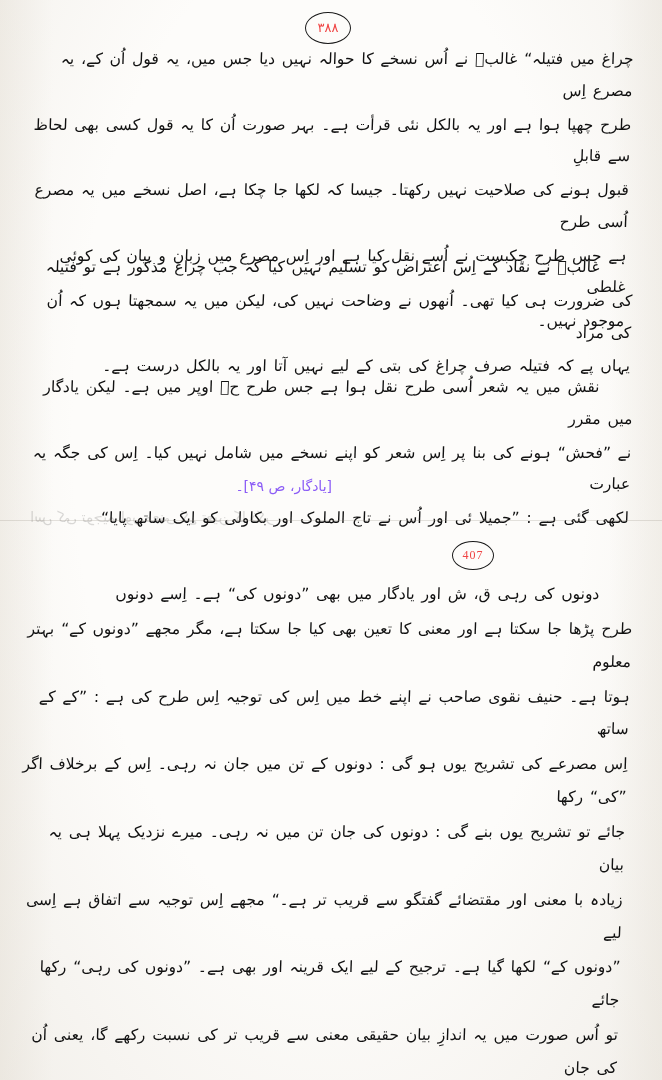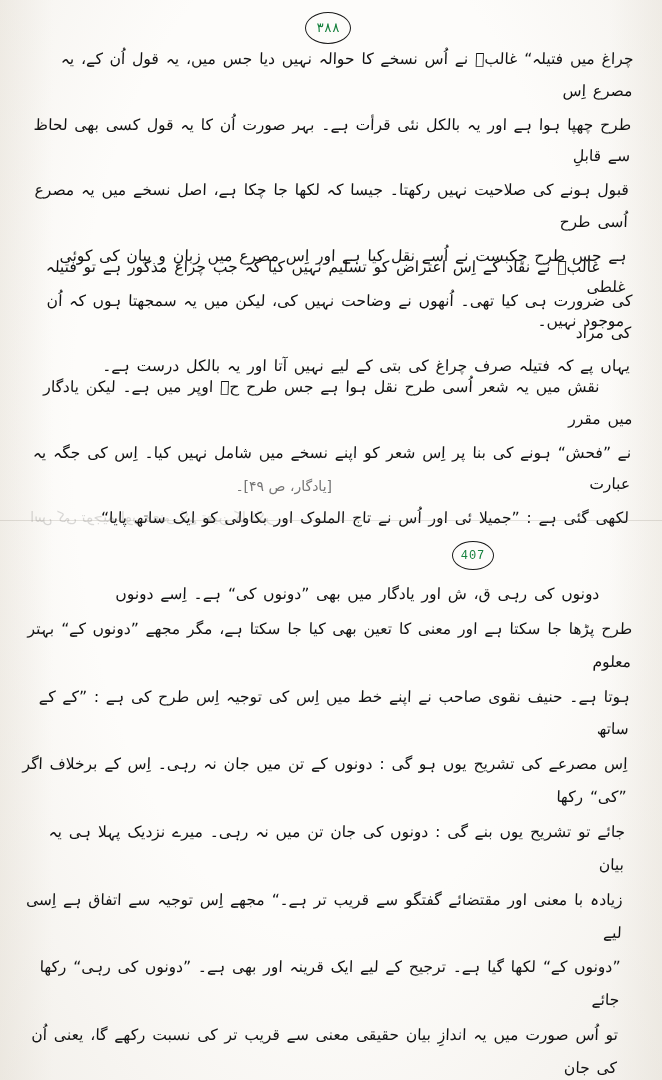--- a/index.html
+++ b/index.html
@@ -31,23 +31,23 @@
   
   .page-number {
     position: absolute;
     width: 44px;
     height: 30px;
     border: 1.6px solid #1a1a1a;
     border-radius: 50%;
     display: flex;
     align-items: center;
     justify-content: center;
-    font-family: Liberation Mono, monospace;
+    font-family: Liberation Serif, serif;
     font-size: 13px;
-    color: #15803d;
+    color: #ef4444;
     letter-spacing: 1px;
     background: transparent;
   }
   #page-number-top {
     left: 305px;
     top: 12px;
   }
   #page-number-mid {
     left: 452px;
     top: 541px;
@@ -95,21 +95,21 @@
     right: 28px;
     left: 28px;
     top: 372px;
   }
   .citation {
     position: absolute;
     right: 330px;
     top: 478px;
     font-size: 14px;
     direction: rtl;
-    color: #737373;
+    color: #8b5cf6;
     font-family: "DejaVu Sans", sans-serif;
   }
   #block-bottom {
     right: 28px;
     left: 28px;
     top: 578px;
     line-height: 2.12;
   }
 
   

